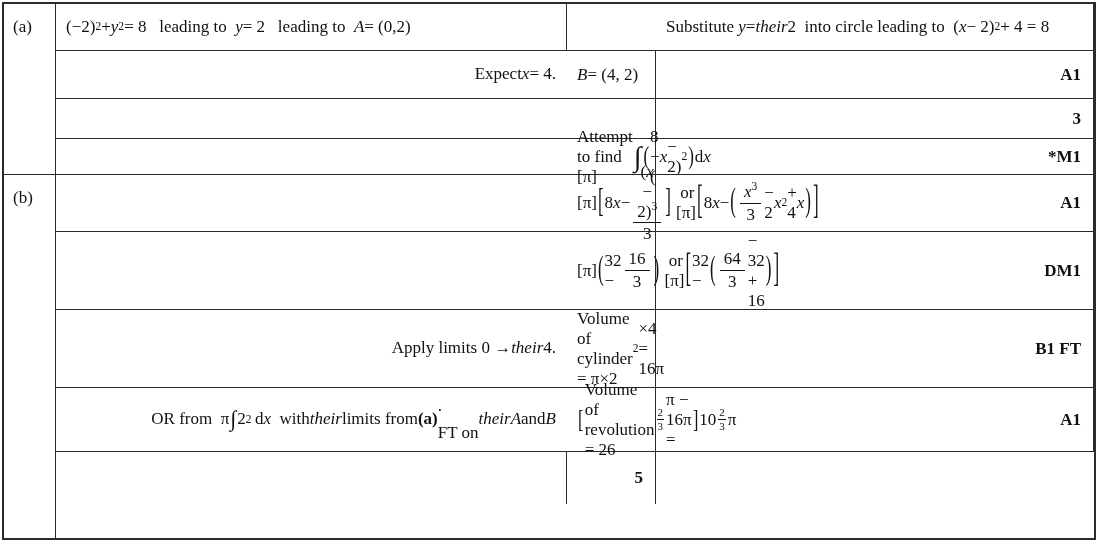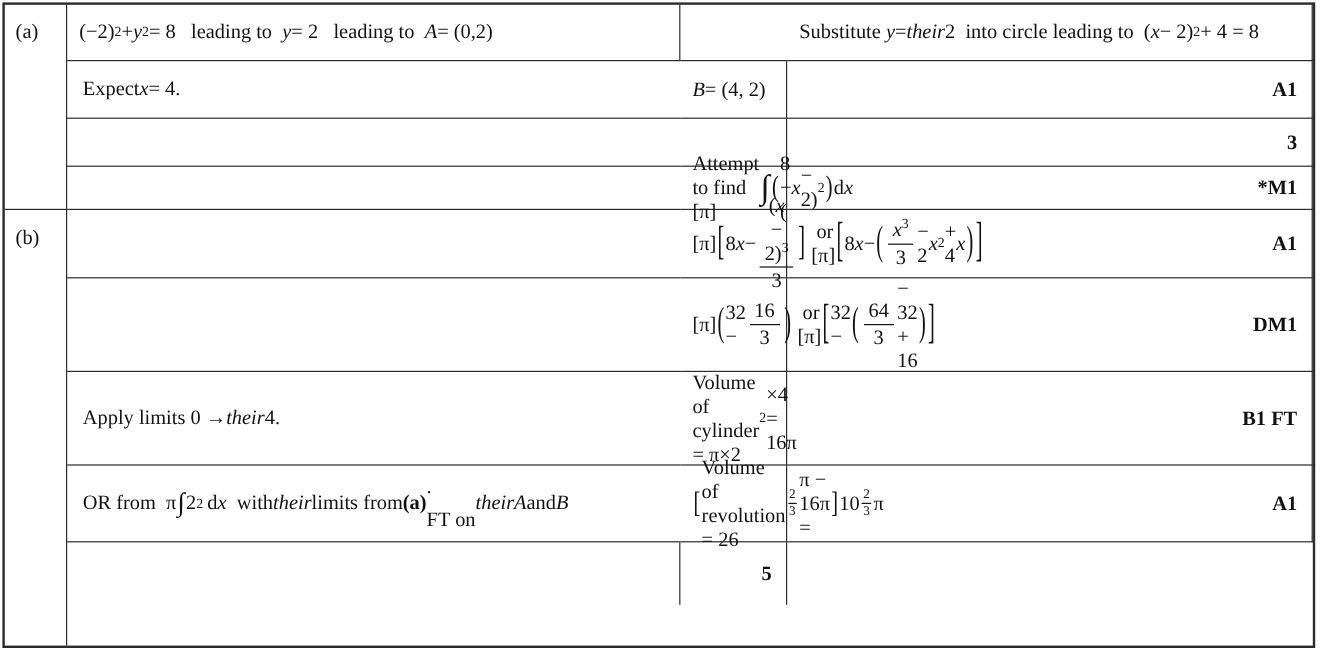--- a/index.html
+++ b/index.html
@@ -29,21 +29,21 @@
   }
   .part{
     grid-column:1;
     display:block;
     padding:13px 0 0 9px;
   }
   .part.pa{grid-row:1/5;}
   .part.pb{grid-row:5/11;border-bottom:none;}
   .work{padding-left:10px;padding-right:6px;}
   .mark{justify-content:flex-end;padding-right:12px;font-weight:bold;}
-  .comment{border-right:none;padding-left:13px;padding-right:11px;line-height:1.55;}
+  .comment{border-right:none;padding-left:13px;padding-right:11px;line-height:1.55;justify-content:flex-end;}
   .last{border-bottom:none;}
 
   
   sup{font-size:68%;line-height:0;}
   .f{display:inline-block;vertical-align:middle;text-align:center;margin:16px 3px;line-height:1.15;}
   .f .n{display:block;border-bottom:1px solid var(--text);padding:0 4px 1px;}
   .f .d{display:block;padding-top:1px;}
   .sf{display:inline-block;vertical-align:-0.35em;text-align:center;font-size:11px;line-height:1;margin:0 2px;}
   .sf .n{display:block;border-bottom:1px solid var(--text);padding:0 1px 1px;}
   .sf .d{display:block;padding-top:1px;}

